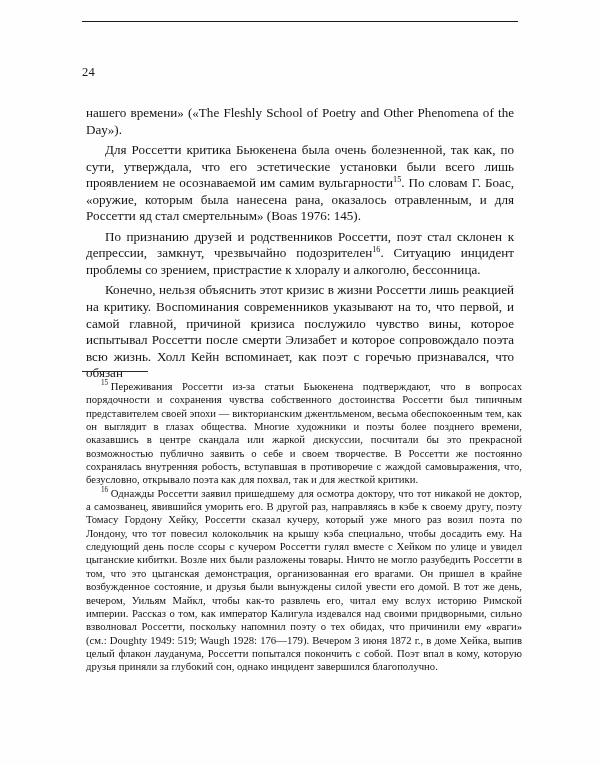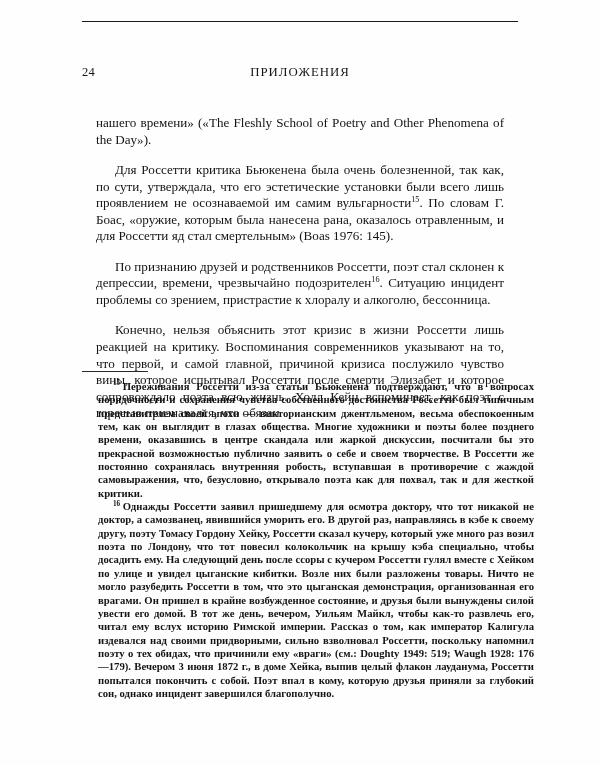--- a/index.html
+++ b/index.html
@@ -77,21 +77,21 @@
     width: 436px;
     font-size: 13.1px;
     line-height: 16.55px;
     text-align: justify;
     text-justify: inter-word;
     color: #131313;
     -webkit-hyphens: manual;
     hyphens: manual;
   }
   .body-text p {
-    margin: 14px;
+    margin: 4px;
     text-indent: 19px;
   }
   .body-text p.no-indent {
     text-indent: 0;
   }
   sup.fn {
     font-size: 8.2px;
     vertical-align: super;
     line-height: 0;
   }
@@ -100,62 +100,60 @@
   .fn-rule {
     position: absolute;
     left: 0;
     top: 371px;
     width: 66px;
     height: 0;
     border-top: 1.1px solid #2a2a2a;
   }
   .footnotes {
     position: absolute;
-    left: 16px;
+    left: 4px;
     top: 380px;
     width: 436px;
     font-size: 10.7px;
     line-height: 13.35px;
     text-align: justify;
     text-justify: inter-word;
     color: #141414;
-    font-weight: bold;
   }
   .footnotes p {
     margin: 0;
     text-indent: 15px;
   }
   .footnotes sup.fnm {
     font-size: 7.2px;
     vertical-align: super;
     line-height: 0;
     margin-right: 2.5px;
   }
 </style>
 </head>
 <body>
 
 <div class="page">
   <div class="page-inner">
 
     <div class="running-head">
       <span class="folio">24</span>
-      <span class="head-title">ПРИЛОЖЕНИЯ</span>
     </div>
     <div class="head-rule"></div>
 
     <div class="body-text">
       <p class="no-indent">
         <span>нашего времени» («The Fleshly School of Poetry and Other Phenomena of the Day»).</span>
       </p>
       <p>
         <span>Для Россетти критика Бьюкенена была очень болезненной, так как, по сути, утверждала, что его эстетические установки были всего лишь проявлением не осознаваемой им самим вульгарности</span><sup class="fn">15</sup><span>. По словам Г. Боас, «оружие, которым была нанесена рана, оказалось отравленным, и для Россетти яд стал смертельным» (Boas 1976: 145).</span>
       </p>
       <p>
-        <span>По признанию друзей и родственников Россетти, поэт стал склонен к депрессии, времени, чрезвычайно подозрителен</span><sup class="fn">16</sup><span>. Ситуацию инцидент проблемы со зрением, пристрастие к хлоралу и алкоголю, бессонница.</span>
+        <span>По признанию друзей и родственников Россетти, поэт стал склонен к депрессии, замкнут, чрезвычайно подозрителен</span><sup class="fn">16</sup><span>. Ситуацию инцидент проблемы со зрением, пристрастие к хлоралу и алкоголю, бессонница.</span>
       </p>
       <p>
         <span>Конечно, нельзя объяснить этот кризис в жизни Россетти лишь реакцией на критику. Воспоминания современников указывают на то, что первой, и самой главной, причиной кризиса послужило чувство вины, которое испытывал Россетти после смерти Элизабет и которое сопровождало поэта всю жизнь. Холл Кейн вспоминает, как поэт с горечью признавался, что обязан</span>
       </p>
     </div>
 
     <div class="fn-rule"></div>
 
     <div class="footnotes">
       <p>

